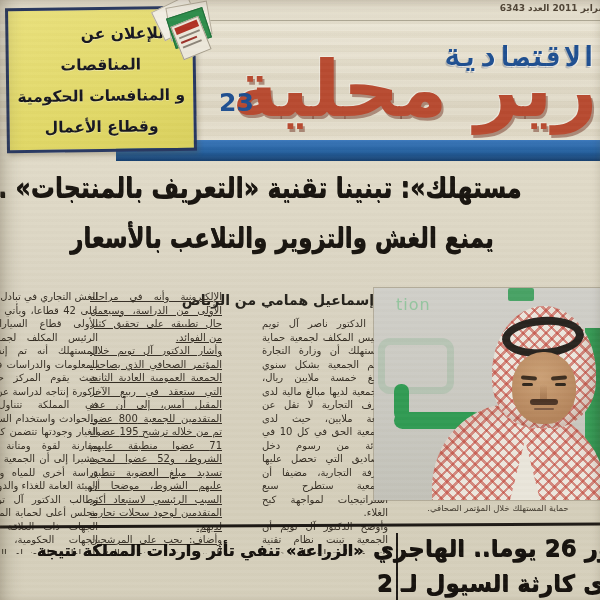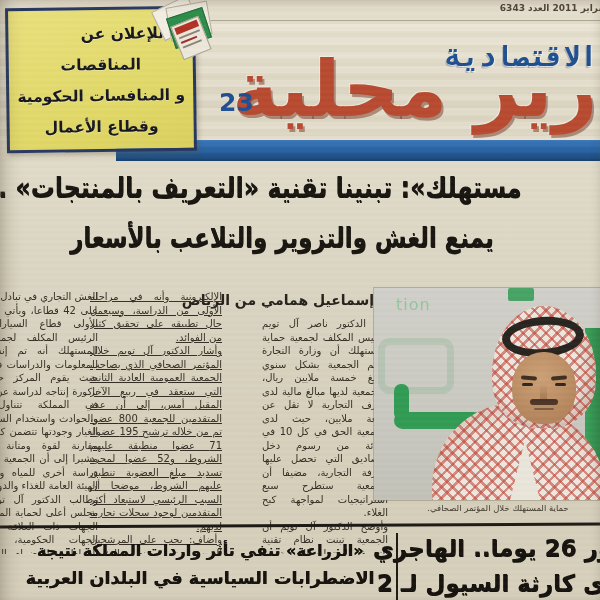--- a/index.html
+++ b/index.html
@@ -187,17 +187,16 @@
   <div class="thobe"></div>
 </div>
 <div class="photo-caption">حماية المستهلك خلال المؤتمر الصحافي.</div>
 
 <div class="section-rule"></div>
 <div class="bottom-divider"></div>
 <div class="br-line1">ور 26 يوما.. الهاجري</div>
 <div class="br-line2">ى كارثة السيول لـ 2</div>
 <div class="bl-block">
   <div class="bl-line1">«الزراعة» تنفي تأثر واردات المملكة نتيجة</div>
-  <div class="bl-line2">الاضطرابات السياسية في البلدان العربية</div>
 </div>
 
 <div class="grain"></div>
 <div class="edge-shade"></div>
 
 </body></html>

